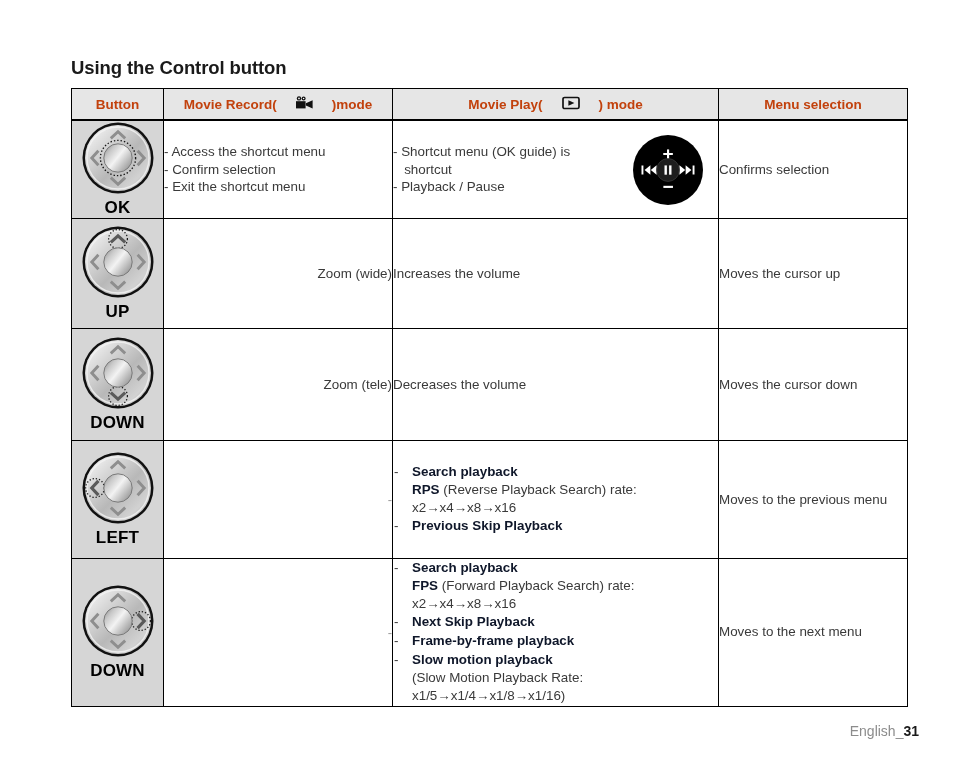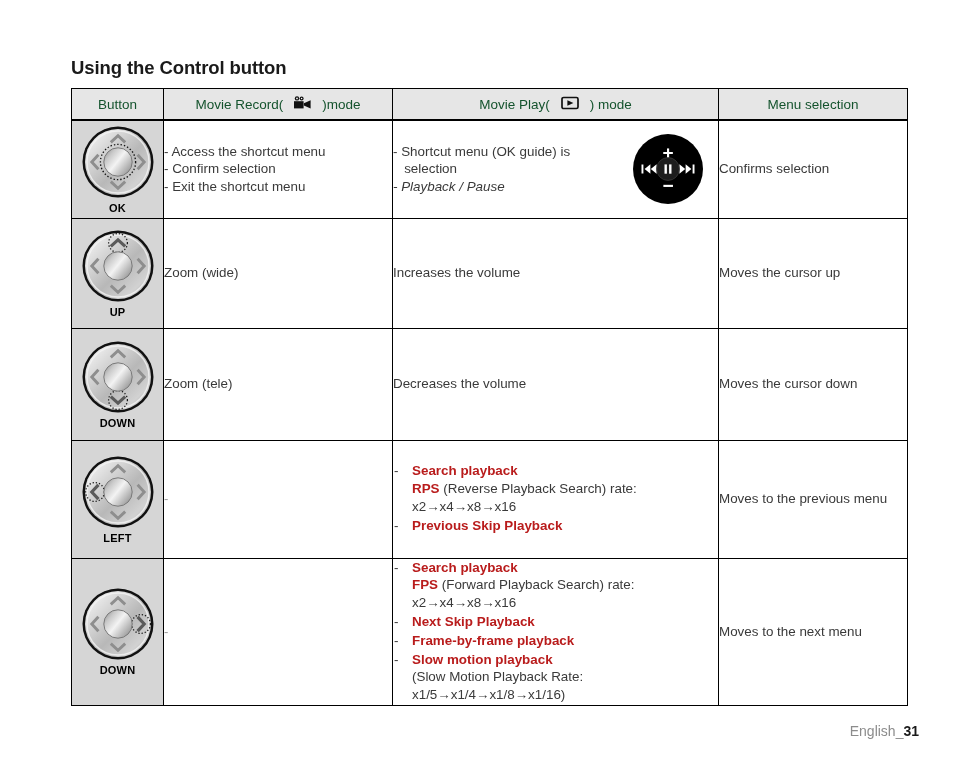--- a/index.html
+++ b/index.html
@@ -45,31 +45,31 @@
   }
   table.ctrl-table td,
   table.ctrl-table th {
     border: 1px solid #000000;
     padding: 0;
     vertical-align: middle;
   }
   table.ctrl-table thead th {
     background: #e6e6e6;
     font-size: 13.5px;
-    font-weight: normal;
+    font-weight: bold;
     height: 30px;
     text-align: center;
-    color: #14532d;
+    color: #c2410c;
     border-bottom: 2px solid #000;
   }
   table.ctrl-table thead th .hdr-inner {
     display: inline-flex;
     align-items: center;
     justify-content: center;
-    gap: 8px;
+    gap: 16px;
     white-space: nowrap;
   }
 
   
   col.c-button   { width: 92px; }
   col.c-record   { width: 229px; }
   col.c-play     { width: 326px; }
   col.c-menu     { width: 189px; }
 
   td.btn-cell {
@@ -79,34 +79,34 @@
     border-right: 2px solid #000;
     padding: 8px 0 6px 0;
   }
   td.body-cell {
     border-bottom: 2px solid #000;
     font-size: 13.4px;
     color: #3a3a3a;
     padding: 10px 14px;
     line-height: 1.32;
   }
-  td.center-cell { text-align: left; }
+  td.center-cell { text-align: right; }
   td.play-cell   { position: relative; }
 
   .dash-mark {
     color: #9a9a9a;
     font-size: 13px;
   }
 
   
   .dial-wrap { position: relative; width: 74px; height: 74px; margin: 0 auto; }
 
   .dial-label {
     margin-top: 3px;
-    font-size: 11px;
+    font-size: 17px;
     font-weight: bold;
     color: #000;
     letter-spacing: 0.2px;
   }
 
   
   .play-icon-wrap {
     position: absolute;
     right: 14px;
     top: 50%;
@@ -132,21 +132,21 @@
     font-size: 13.4px;
     line-height: 1.33;
     color: #3a3a3a;
   }
   ul.dash-list > li .li-dash {
     position: absolute;
     left: 1px;
     top: 0;
     color: #3a3a3a;
   }
-  .b { font-weight: bold; color: #b91c1c; }
+  .b { font-weight: bold; color: #0f172a; }
   .sub { display: block; color: #3a3a3a; }
 
   
   .footer {
     position: absolute;
     right: 59px;
     top: 723px;
     font-size: 14px;
     color: #8c8c8c;
     white-space: nowrap;
@@ -240,22 +240,22 @@
               </svg></div>
             <div class="dial-label">OK</div>
           </td>
           <td class="body-cell">
             <div>- Access the shortcut menu</div>
             <div>- Confirm selection</div>
             <div>- Exit the shortcut menu</div>
           </td>
           <td class="body-cell play-cell">
             <div style="white-space: pre;">- Shortcut menu (OK guide) is</div>
-            <div style="white-space: pre;">   selection</div>
-            <div style="white-space: pre; font-style: italic;">- Playback / Pause</div>
+            <div style="white-space: pre;">   shortcut</div>
+            <div style="white-space: pre;">- Playback / Pause</div>
             <div class="play-icon-wrap"><svg width="72" height="72" viewBox="0 0 72 72">
     <circle cx="36" cy="36" r="35" fill="#000000"></circle>
     <text x="36" y="21" font-family="'Liberation Sans',sans-serif" font-size="19" font-weight="bold" fill="#ffffff" text-anchor="middle" dominant-baseline="middle">+</text>
     <text x="36" y="54" font-family="'Liberation Sans',sans-serif" font-size="19" font-weight="bold" fill="#ffffff" text-anchor="middle" dominant-baseline="middle">−</text>
     <g fill="#ffffff">
       <rect x="9.5" y="31.5" width="1.9" height="9"></rect>
       <path d="M18.4 31.3 L18.4 40.7 L12.6 36 z"></path>
       <path d="M24.6 31.3 L24.6 40.7 L18.8 36 z"></path>
     </g>
     <g fill="#ffffff">

